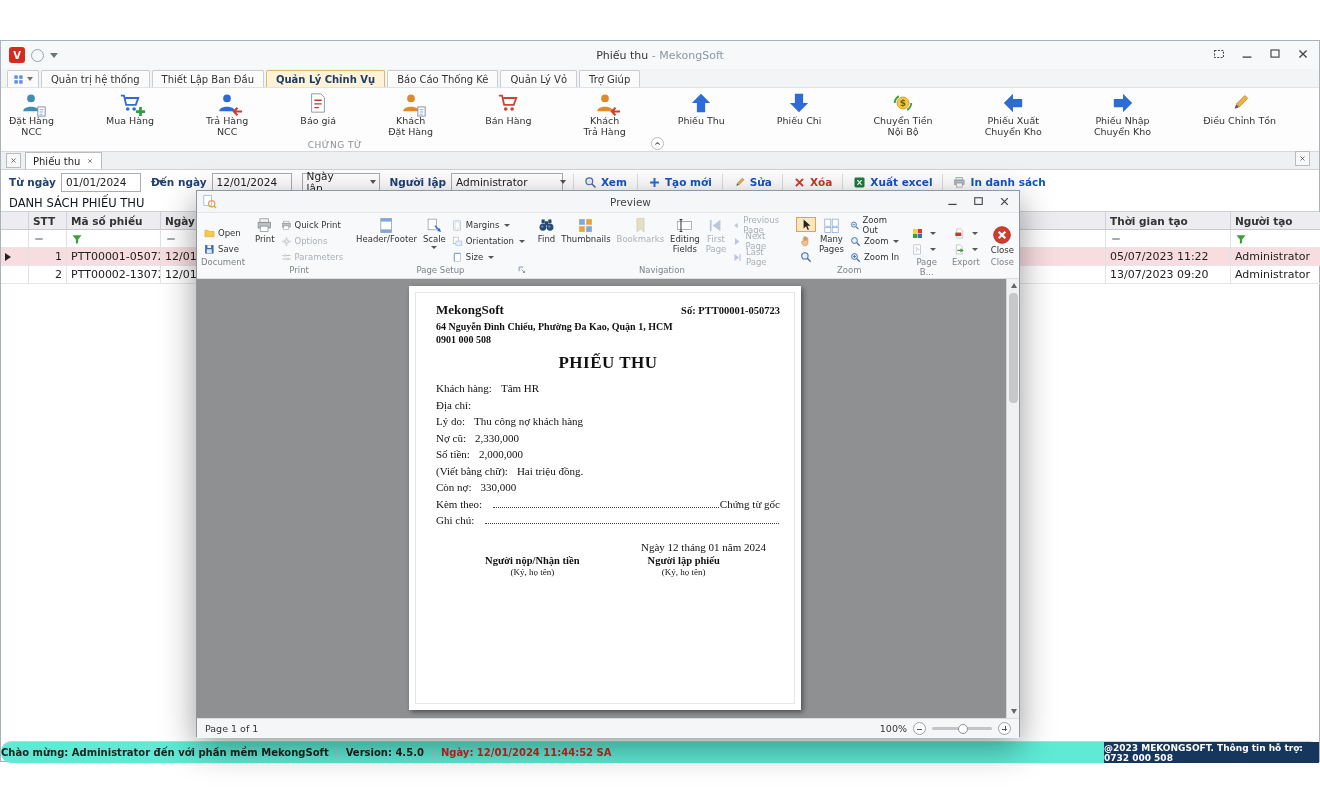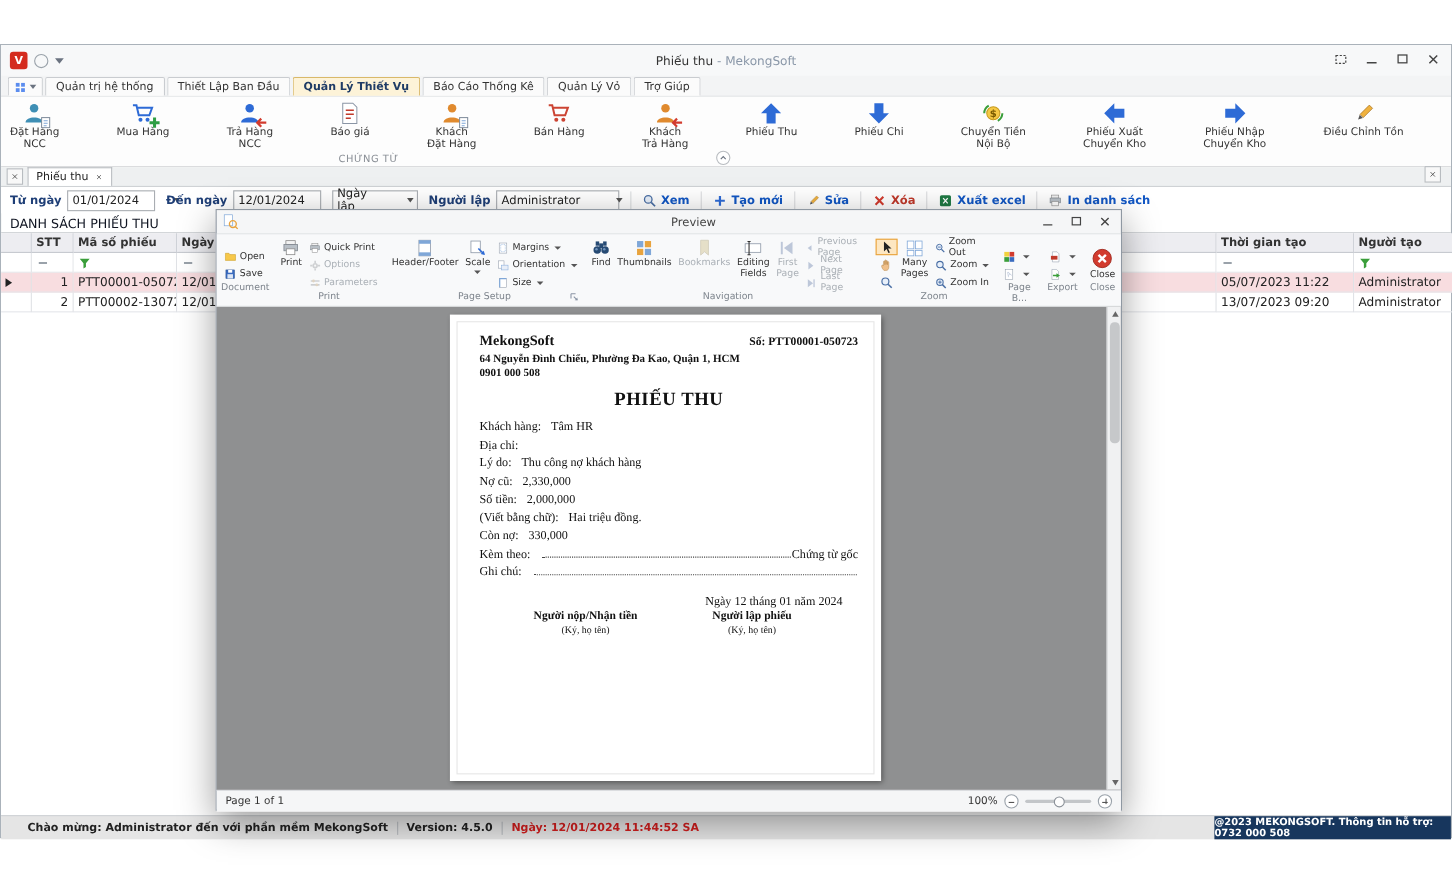--- a/index.html
+++ b/index.html
@@ -60,21 +60,21 @@
   .g-row { display:grid; grid-template-columns:28px 38px 94px 945px 125px 90px; height:18px; }
   .gc { border-right:1px solid #e0e2e6; border-bottom:1px solid #e4e6ea; display:flex; align-items:center; padding:0 4px; overflow:hidden; white-space:nowrap; }
   .g-header .gc { background:#ededf1; border-right:1px solid #cfd2d8; border-bottom:1px solid #c7cad0; font-weight:bold; color:#333; font-size:10.5px; }
   .g-filter .gc { background:#fff; }
   .g-filter svg { width:12px; height:12px; }
   .row-pink .gc { background:#f8dde0; }
   .sel-arrow { width:0; height:0; border-top:4px solid transparent; border-bottom:4px solid transparent; border-left:6px solid #222; }
   .gc.num { justify-content:flex-end; }
 
   
-  .statusbar { position:absolute; left:0; top:700px; width:100%; height:22px; background:#e5e5e5; border-top:1px solid #cfd2d5; display:flex; align-items:center; padding-left:24px; gap:8px; font-size:10px; font-weight:bold; }
+  .statusbar { position:absolute; left:0; top:700px; width:100%; height:22px; background:#5eead4; border-top:1px solid #cfd2d5; display:flex; align-items:center; padding-left:0; gap:8px; font-size:10px; font-weight:bold;border-radius:10px; }
   .sb-sep { width:1px; height:12px; background:#b8bcc0; }
   .sb-date { color:#d21f1f; }
   .sb-right { position:absolute; right:0; top:0; height:100%; width:215px; background:#17365d; color:#fff; display:flex; align-items:center; justify-content:center; font-size:9px; font-weight:bold; }
 
   
   .pv { position:absolute; left:196px; top:190px; width:824px; height:547px; background:#f5f6f7; border:1px solid #8f98a2; box-shadow:0 10px 32px rgba(0,0,0,.4); z-index:50; }
   .pv-titlebar { position:relative; height:22px; display:flex; align-items:center; padding-left:5px; border-bottom:1px solid #e3e5e7; }
   .pv-title { position:absolute; left:0; right:0; text-align:center; font-size:10.5px; color:#444;padding-left:45px; }
   .pv-controls { position:absolute; right:2px; top:1px; display:flex; }
   .pv-controls .winbtn { width:26px; height:18px; }
@@ -401,21 +401,21 @@
 
   <div class="menubar">
     <div class="mtab icononly">
         <svg width="11" height="11">
           <use href="#s-mgrid"></use>
         </svg>
         <div class="caret-down" style="border-top-color:#6b7380;border-left-width:3px;border-right-width:3px;border-top-width:4px"></div>
       </div>
     <div class="mtab">Quản trị hệ thống</div>
     <div class="mtab">Thiết Lập Ban Đầu</div>
-    <div class="mtab active">Quản Lý Thiết Vụ</div>
+    <div class="mtab active">Quản Lý Chỉnh Vụ</div>
     <div class="mtab">Báo Cáo Thống Kê</div>
     <div class="mtab">Quản Lý Vỏ</div>
     <div class="mtab">Trợ Giúp</div>
   </div>
 
   <div class="ribbon">
     <div class="ribbon-items">
       <div class="rbtn">
         <span class="ricon">
             <svg class="main c-teal">

